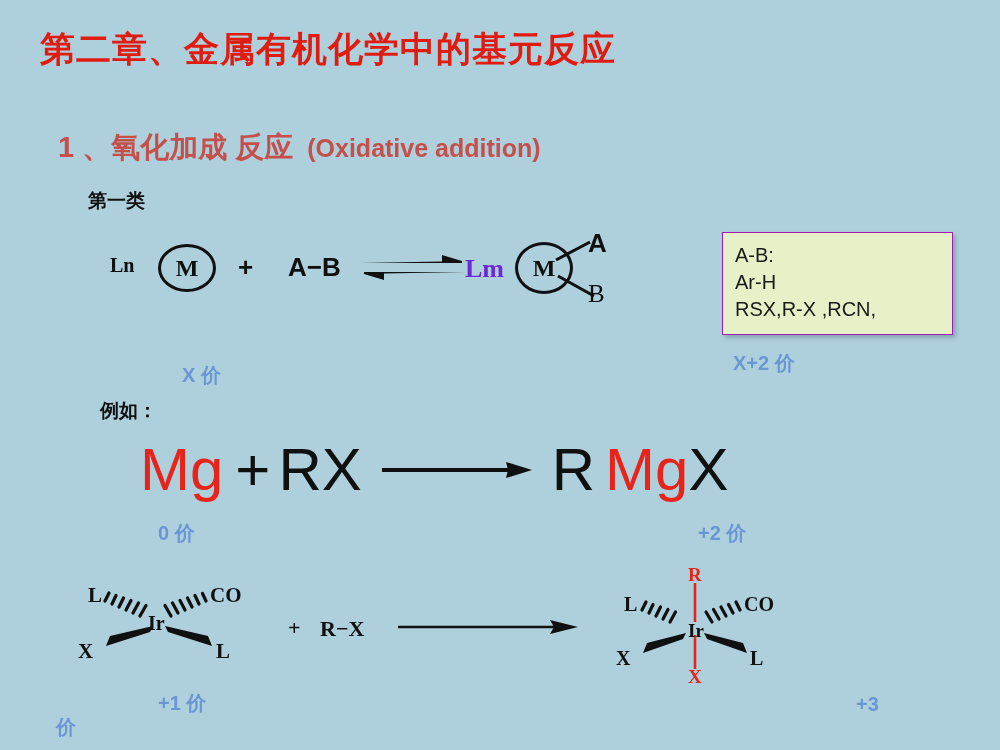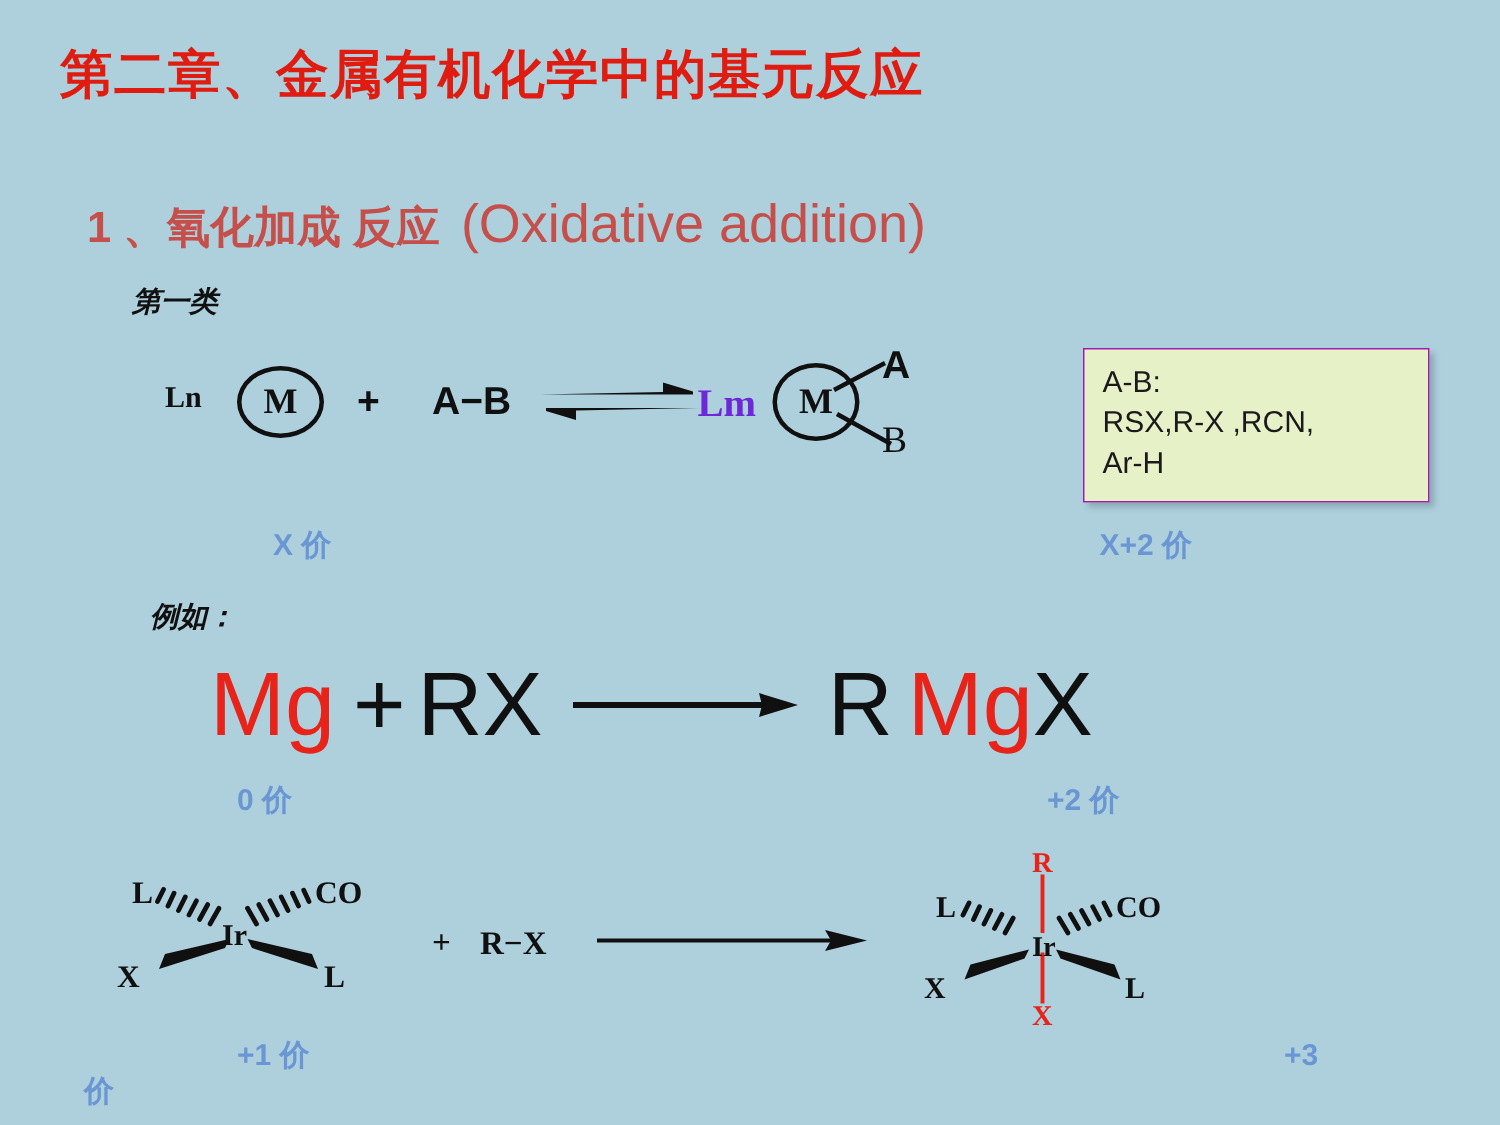--- a/index.html
+++ b/index.html
@@ -36,46 +36,45 @@
   .subtitle {
     position: absolute;
     left: 58px;
     top: 128px;
     font-size: 29px;
     font-weight: bold;
     color: #c5504b;
     white-space: nowrap;
   }
   .subtitle .eng {
-    font-weight: normal;
-    font-size: 36px;
+    font-weight: bold;
+    font-size: 25px;
     margin-left: 14px;
   }
 
   
   .section-label {
     position: absolute;
     font-size: 19px;
     font-weight: bold;
     color: #101010;
     white-space: nowrap;
-    font-style: italic;
   }
   #label-first-class { left: 88px; top: 188px; }
   #label-example     { left: 100px; top: 398px; }
 
   
   .valence {
     position: absolute;
     font-size: 20px;
     font-weight: bold;
     color: #6a97d4;
     white-space: nowrap;
   }
-  #valence-x        { left: 182px; top: 350px; }
+  #valence-x        { left: 182px; top: 362px; }
   #valence-x2       { left: 733px; top: 350px; }
   #valence-zero     { left: 158px; top: 520px; }
   #valence-plus2    { left: 698px; top: 520px; text-align: right; }
   #valence-plus1    { left: 158px; top: 690px; }
   #valence-plus3    { left: 856px; top: 690px; width: 120px; white-space: normal; line-height: 1.45; }
   #valence-plus3-wrap { position: absolute; left: 56px; top: 714px; }
 
   
   .eq-row1 {
     position: absolute;
@@ -268,22 +267,22 @@
         <line x1="8" y1="50" x2="44" y2="70" stroke="#101010" stroke-width="3"></line>
       </svg>
     </span>
 
     <span class="txt-a-branch">A</span>
     <span class="txt-b-branch serif">B</span>
   </div>
 
   <div class="callout">
     <div>A-B:</div>
+    <div>Ar-H</div>
     <div>RSX,R-X ,RCN,</div>
-    <div>Ar-H</div>
   </div>
 
   <div class="valence" id="valence-x">X 价</div>
   <div class="valence" id="valence-x2">X+2 价</div>
 
   <div class="section-label" id="label-example">例如：</div>
 
   <div class="eq-grignard">
     <span class="red">Mg</span><span style="margin:0 8px 0 12px;">+</span><span>RX</span><span class="spacer-arrow">
         <svg width="150" height="24" viewBox="0 0 150 24" style="position:absolute;left:0;top:0;">

